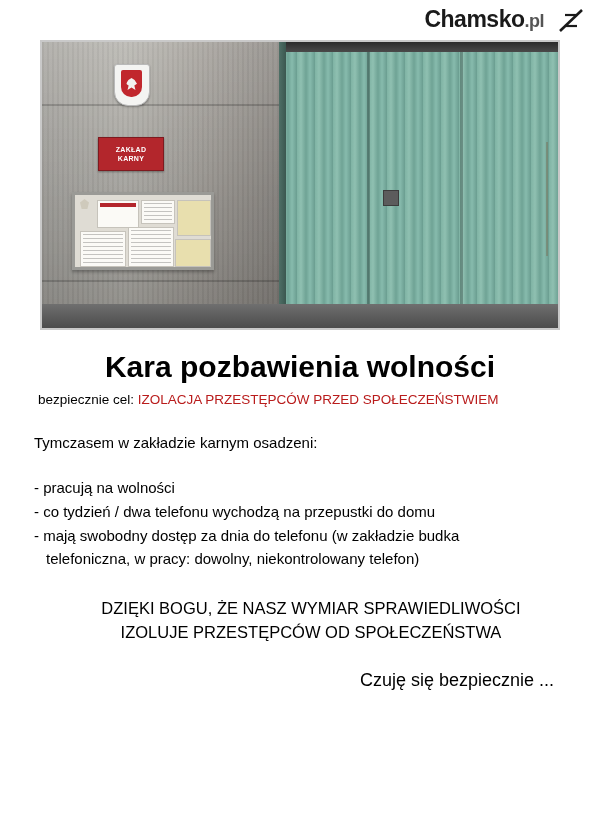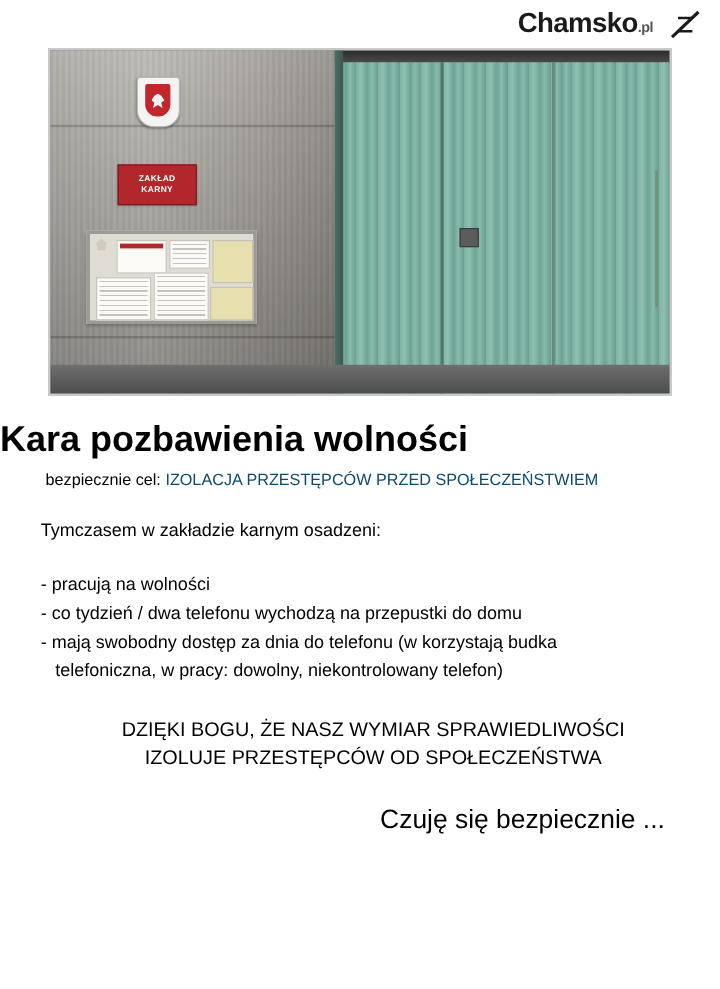--- a/index.html
+++ b/index.html
@@ -25,21 +25,21 @@
     position: absolute;
     right: 56px;
     top: 6px;
     font-family: "Liberation Sans", sans-serif;
     font-weight: bold;
     font-size: 23px;
     color: #1a1a1a;
     letter-spacing: -0.5px;
   }
   .watermark .suffix {
-    font-size: 12px;
+    font-size: 18px;
     font-weight: bold;
     color: #555;
   }
   .wm-mark {
     position: absolute;
     right: 14px;
     top: 6px;
     width: 30px;
     height: 30px;
   }
@@ -217,30 +217,30 @@
   .board-emblem {
     position: absolute;
     left: 5px; top: 4px;
     width: 9px; height: 10px;
     background: #cfcabc;
     clip-path: polygon(50% 0%, 100% 35%, 82% 100%, 18% 100%, 0% 35%);
   }
 
   
   .headline {
-    text-align: left;
+    text-align: center;
     font-size: 30px;
     margin: 20px 0 0 0;
     letter-spacing: 0px;
   }
   .subline {
     margin: 8px 0 0 38px;
     font-size: 13.5px;
   }
-  .subline .goal-value { color: #0c4a6e; }
+  .subline .goal-value { color: #b91c1c; }
 
   .body-text {
     margin: 24px 0 0 34px;
     font-size: 15px;
     line-height: 23px;
   }
   .body-text .intro { margin: 0 0 22px 0; }
   .bullets {
     list-style: none;
     margin: 0;
@@ -260,21 +260,21 @@
     margin: 26px 0 0 0;
     text-align: center;
     font-size: 16.5px;
     line-height: 24px;
     padding-right: 6px;
     padding-left: 28px;
   }
   .tagline {
     margin: 26px 46px 0 4px;
     text-align: right;
-    font-size: 22px;
+    font-size: 18px;
   }
 </style>
 </head>
 <body>
 
 <div class="topbar">
   <div class="watermark">
     <span>Chamsko</span><span class="suffix">.pl</span>
   </div>
   <div class="wm-mark">
@@ -339,21 +339,21 @@
       <span>- pracują na wolności</span>
     </li>
     <li>
       <span>- co tydzień / dwa telefonu wychodzą na przepustki do domu</span>
     </li>
     <li>
     </li>
     <li>
     </li>
     <li>
-      <span>- mają swobodny dostęp za dnia do telefonu (w korzystają budka</span>
+      <span>- mają swobodny dostęp za dnia do telefonu (w zakładzie budka</span>
       <span class="cont">telefoniczna, w pracy: dowolny, niekontrolowany telefon)</span>
     </li>
   </ul>
 </div>
 
 <div class="closing">
   <div>DZIĘKI BOGU, ŻE NASZ WYMIAR SPRAWIEDLIWOŚCI</div>
   <div>IZOLUJE PRZESTĘPCÓW OD SPOŁECZEŃSTWA</div>
 </div>
 

